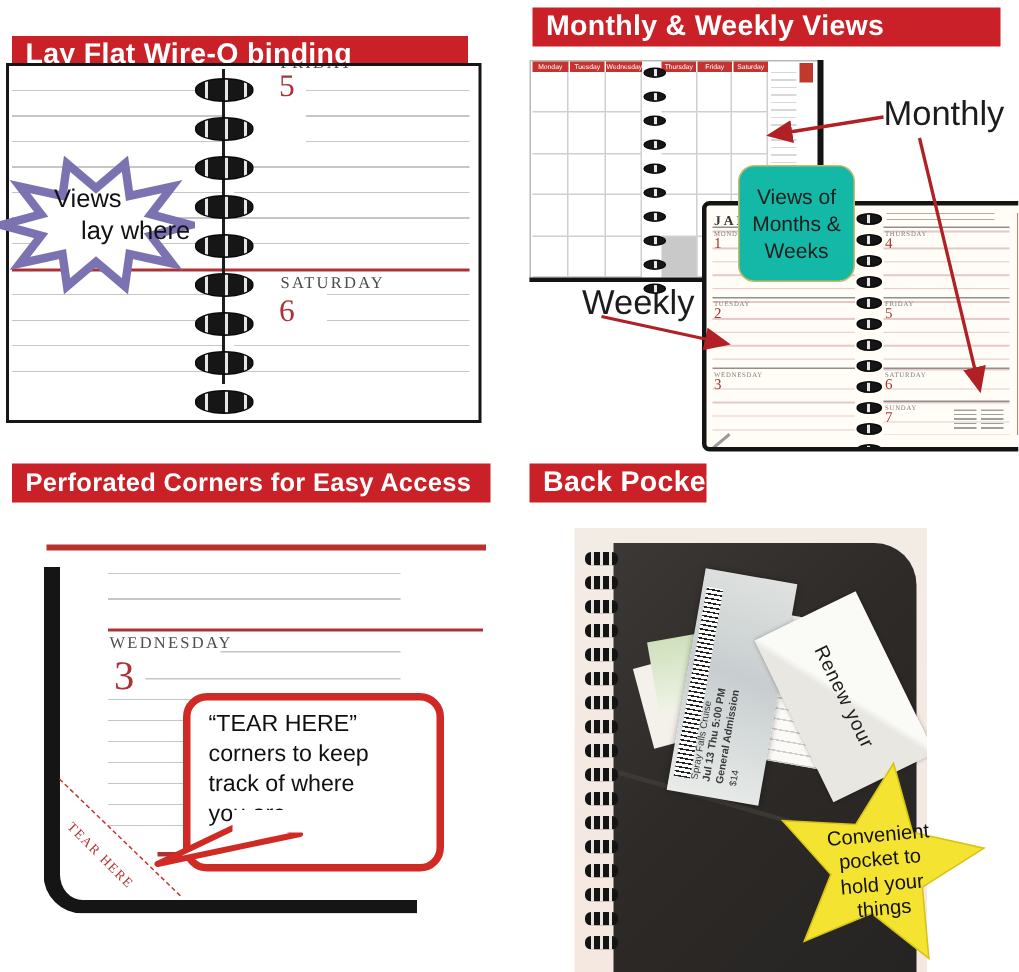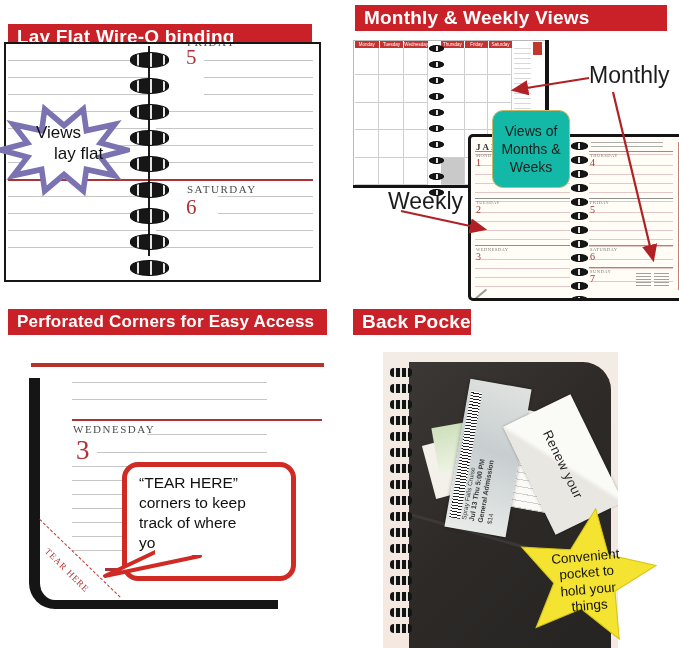--- a/index.html
+++ b/index.html
@@ -122,21 +122,21 @@
         <div class="wireloop" style="width: 37px; height: 14px;"></div>
         <div class="wireloop" style="width: 37px; height: 14px;"></div>
       </div>
   </div>
 
   <svg class="abs" style="left:-2px;top:104px;z-index:3;" width="132" height="92" viewBox="0 0 130 90" preserveAspectRatio="none">
     <polygon points="127,45 101,52 115,70 87,64 84,85 65,69 46,85 43,64 15,70 29,52 3,45 29,38 15,20 43,26 46,5 65,21 84,5 87,26 115,20 101,38" fill="#ffffff" stroke="#7b73b1" stroke-width="5.5" stroke-linejoin="miter"></polygon>
   </svg>
   <div class="burst-text" style="left:22px;top:122px;z-index:3;">
     <div style="padding-left:14px;">Views</div>
-    <div style="padding-left:32px;">lay flat</div>
+    <div style="padding-left:32px;">lay where</div>
   </div>
 
   <div class="hdr" style="left:355px;top:5px;width:312px;">Monthly &amp; Weekly Views</div>
 
   <div class="mpage" style="left:353px;top:40px;width:193px;height:146px;"></div>
   <div class="mbar" style="left:355px;top:41px;width:73px;">
     <span>Monday</span>
     <span>Tuesday</span>
     <span>Wednesday</span>
   </div>

